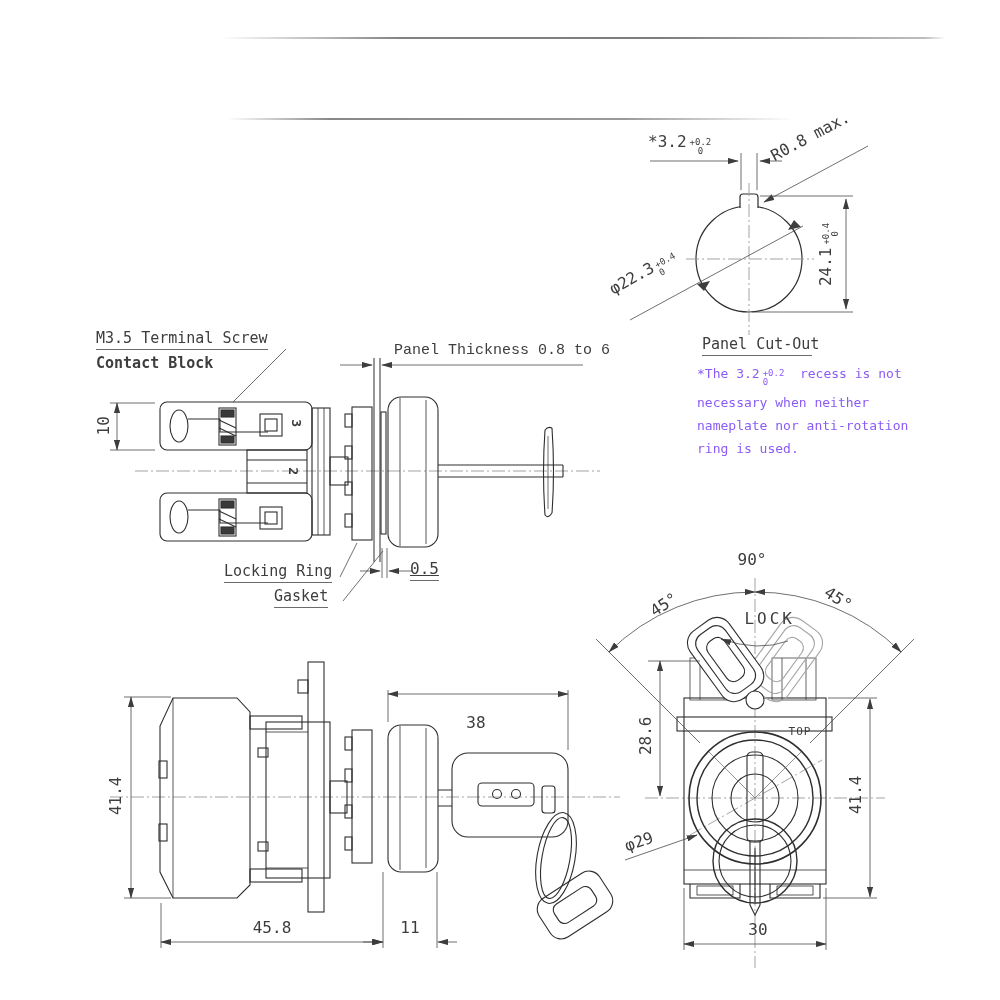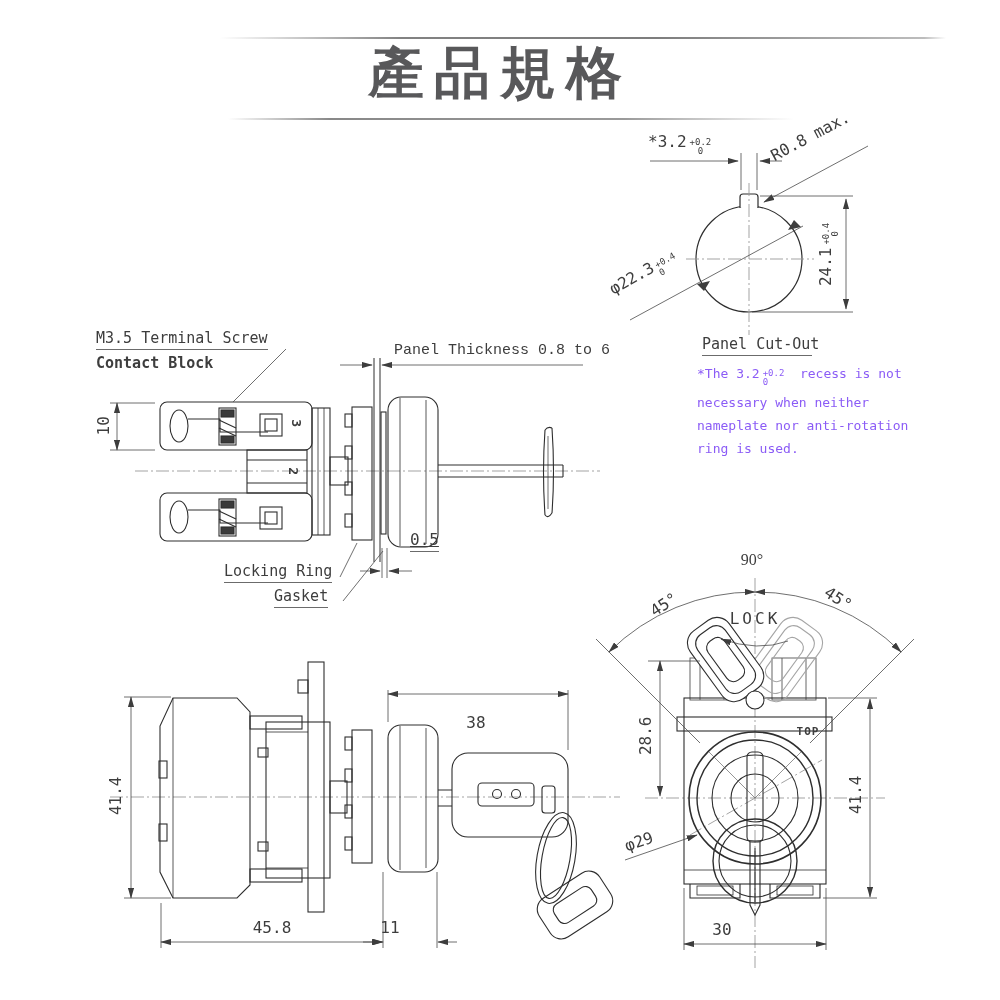--- a/index.html
+++ b/index.html
@@ -10,37 +10,36 @@
        background:linear-gradient(to right,rgba(140,140,140,0) 0%,#828282 25%,#7d7d7d 60%,#bdbdbd 97%,rgba(160,160,160,0) 100%);}
   .hr2{top:118px;left:228px;width:566px;
        background:linear-gradient(to right,rgba(140,140,140,0) 0%,#888 18%,#9a9a9a 70%,rgba(160,160,160,0) 100%);}
   .title{position:absolute;top:38px;left:0;width:100%;text-align:center;
          font-family:"DejaVu Sans",sans-serif;font-weight:bold;font-size:56px;
          letter-spacing:10px;color:#58585a;line-height:70px;}
   .t{position:absolute;color:#3d3d3d;white-space:nowrap;line-height:1.1;}
   .lbl{font-size:15px;}
   .dim{font-size:16px;}
   .sm{font-size:13px;}
-  .tiny{font-size:11px;font-weight:bold;letter-spacing:1px;margin-left:8px;}
+  .tiny{font-size:11px;font-weight:normal;letter-spacing:1px;}
   .ul{border-bottom:1px solid #6b6b6b;padding-bottom:2px;}
   .ctr{text-align:center;}
   .tol{display:inline-flex;flex-direction:column;justify-content:center;
        font-size:9px;line-height:9px;margin-left:3px;vertical-align:2px;}
   .note{position:absolute;left:697px;top:366px;width:230px;font-size:13px;color:#8b5cf6;}
   .note .nl{margin-bottom:8px;}
   svg{position:absolute;top:0;left:0;}
 </style>
 </head>
 <body>
 
 <div id="stage">
 
   <div class="hr hr1"></div>
   <div class="hr hr2"></div>
-  <div class="title">產品規格</div>
 
   <svg width="1000" height="1000" viewBox="0 0 1000 1000">
     <defs>
       <marker id="ae" orient="auto" markerWidth="14" markerHeight="8" refX="13" refY="4">
         <path d="M0,0 L14,4 L0,8 Z" fill="#3d3d3d"></path>
       </marker>
       <marker id="as" orient="auto-start-reverse" markerWidth="14" markerHeight="8" refX="13" refY="4">
         <path d="M0,0 L14,4 L0,8 Z" fill="#3d3d3d"></path>
       </marker>
     </defs>
@@ -295,30 +294,30 @@
   </div>
 
   <div class="t lbl ul" style="left:96px;top:330px;">M3.5 Terminal Screw</div>
   <div class="t lbl" style="left:96px;top:355px;font-weight:bold;">Contact Block</div>
   <div class="t dim ctr" style="left:84px;top:417px;width:40px;transform:rotate(-90deg);">10</div>
   <div class="t lbl" style="left:394px;top:343px;font-family:Liberation Mono, monospace;">Panel Thickness 0.8 to 6</div>
   <div class="t sm ctr" style="left:286px;top:416px;width:20px;transform:rotate(90deg);font-weight:bold;">3</div>
   <div class="t sm ctr" style="left:283px;top:464px;width:20px;transform:rotate(90deg);font-weight:bold;">2</div>
   <div class="t lbl ul" style="left:224px;top:563px;">Locking Ring</div>
   <div class="t lbl ul" style="left:274px;top:588px;">Gasket</div>
-  <div class="t dim ul" style="left:410px;top:531px;text-decoration:underline;">0.5</div>
+  <div class="t dim ul" style="left:410px;top:560px;text-decoration:underline;">0.5</div>
 
   <div class="t dim ctr" style="left:91px;top:787px;width:50px;transform:rotate(-90deg);">41.4</div>
   <div class="t dim ctr" style="left:247px;top:919px;width:50px;">45.8</div>
-  <div class="t dim ctr" style="left:370px;top:919px;width:40px;">11</div>
+  <div class="t dim ctr" style="left:390px;top:919px;width:40px;">11</div>
   <div class="t dim ctr" style="left:456px;top:673px;width:40px;margin-top:41px;">38</div>
 
-  <div class="t dim ctr" style="left:727px;top:551px;width:50px;font-family:Liberation Serif, serif;">90°</div>
+  <div class="t dim ctr" style="left:727px;top:551px;width:50px;">90°</div>
   <div class="t dim ctr" style="left:644px;top:596px;width:40px;transform:rotate(-33deg);">45°</div>
   <div class="t dim ctr" style="left:818px;top:590px;width:40px;transform:rotate(33deg);">45°</div>
-  <div class="t dim ctr" style="left:715px;top:610px;width:80px;letter-spacing:3px;">LOCK</div>
+  <div class="t dim ctr" style="left:715px;top:610px;width:80px;letter-spacing:3px;text-align:right;">LOCK</div>
   <div class="t tiny ctr" style="left:782px;top:726px;width:36px;">TOP</div>
   <div class="t dim ctr" style="left:621px;top:727px;width:50px;transform:rotate(-90deg);">28.6</div>
   <div class="t dim ctr" style="left:831px;top:786px;width:50px;transform:rotate(-90deg);">41.4</div>
   <div class="t dim ctr" style="left:614px;top:833px;width:50px;transform:rotate(-19deg);">φ29</div>
-  <div class="t dim ctr" style="left:702px;top:921px;width:40px;">30</div>
+  <div class="t dim ctr" style="left:738px;top:921px;width:40px;">30</div>
 
 </div>
 
 </body></html>

